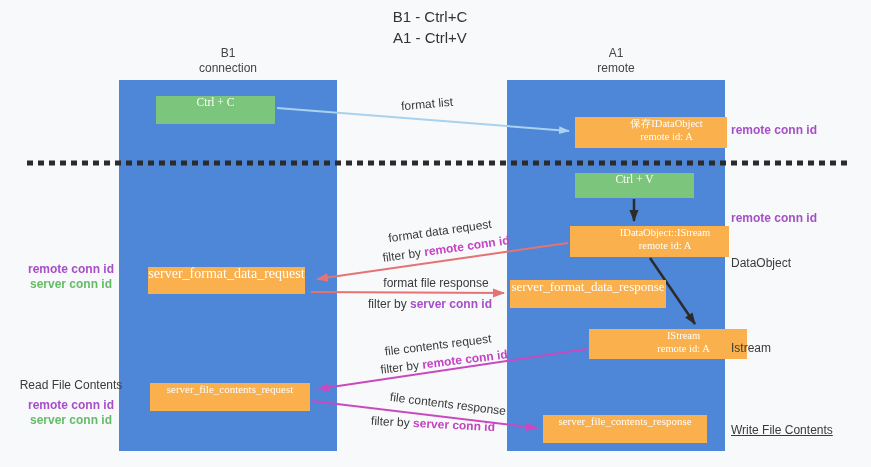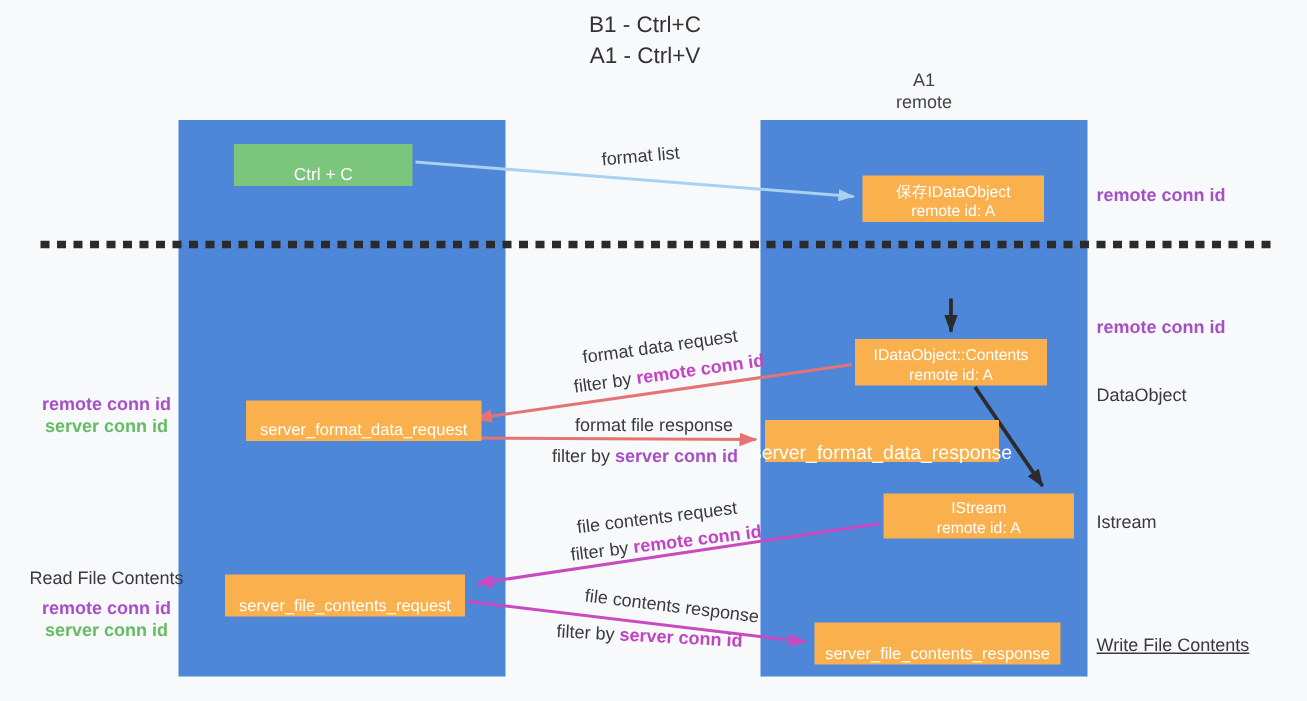--- a/index.html
+++ b/index.html
@@ -7,24 +7,24 @@
     position:relative;width:871px;height:467px;overflow:hidden;
     background:#f8f9fa;font-family:"Liberation Sans",sans-serif;color:#3a3a3a;
   }
   .title{position:absolute;left:330px;top:6px;width:200px;text-align:center;
     font-size:15px;line-height:21px;color:#333;}
   .lane{position:absolute;top:80px;width:218px;height:371px;background:#4e86d8;}
   .lane-b1{left:119px;} .lane-a1{left:507px;}
   .lane-header{position:absolute;top:46px;width:200px;text-align:center;
     font-size:12px;line-height:15px;color:#444;}
   .lane-header.b1{left:128px;} .lane-header.a1{left:516px;}
-  .box{position:absolute;display:flex;align-items:flex-end;justify-content:center;
-    color:#fff;text-align:center;font-size:11.5px;line-height:13px;z-index:3;}
+  .box{position:absolute;display:flex;align-items:flex-start;justify-content:center;
+    color:#fff;text-align:center;font-size:11.5px;line-height:13px;z-index:3;font-family:Liberation Serif, serif;}
   .green{background:#7cc57c;} .orange{background:#f9b04d;}
-  .two-line{font-size:10.5px;}
+  .two-line{font-size:10.5px;padding-left:31px;}
   svg.overlay{position:absolute;left:0;top:0;z-index:2;}
   .lbl{position:absolute;font-size:12px;white-space:nowrap;z-index:4;color:#3a3a3a;}
   .ctr{transform:translate(-50%,-50%);}
   .r-m5{transform:translate(-50%,-50%) rotate(-5deg);}
   .r-m8{transform:translate(-50%,-50%) rotate(-8deg);}
   .r-m7{transform:translate(-50%,-50%) rotate(-7deg);}
   .r-p7{transform:translate(-50%,-50%) rotate(7deg);}
   .r-p3{transform:translate(-50%,-50%) rotate(3deg);}
   .bold-purple{color:#a64fc8;font-weight:bold;}
   .bold-magenta{color:#c343c3;font-weight:bold;}
@@ -35,20 +35,24 @@
 </head>
 <body>
 
 <div id="stage">
 
   <div class="title">
     <div>B1 - Ctrl+C</div>
     <div>A1 - Ctrl+V</div>
   </div>
 
+  <div class="lane-header b1">
+    <div>B1</div>
+    <div>connection</div>
+  </div>
   <div class="lane-header a1">
     <div>A1</div>
     <div>remote</div>
   </div>
 
   <div class="lane lane-b1"></div>
   <div class="lane lane-a1"></div>
 
   <svg class="overlay" width="871" height="467" viewBox="0 0 871 467">
     <defs>
@@ -87,29 +91,32 @@
     <span>Ctrl + C</span>
   </div>
 
   <div class="box orange two-line" style="left:575px;top:117px;width:121px;height:31px;">
     <div>
       <span>保存IDataObject</span><br>
       <span>remote id: A</span>
     </div>
   </div>
 
+  <div class="box green" style="left:575px;top:173px;width:119px;height:25px;">
+    <span>Ctrl + V</span>
+  </div>
 
   <div class="box orange two-line" style="left:570px;top:226px;width:128px;height:31px;">
     <div>
-      <span>IDataObject::Contents</span><br>
+      <span>IDataObject::IStream</span><br>
       <span>remote id: A</span>
     </div>
   </div>
 
-  <div class="box orange" style="left:164px;top:267px;width:157px;height:27px;font-size:11px;">
+  <div class="box orange" style="left:148px;top:267px;width:157px;height:27px;font-size:14px;">
     <span>server_format_data_request</span>
   </div>
 
   <div class="box orange" style="left:510px;top:280px;width:156px;height:28px;font-size:13px;">
     <span>server_format_data_response</span>
   </div>
 
   <div class="box orange two-line" style="left:589px;top:329px;width:127px;height:30px;">
     <div>
       <span>IStream</span><br>

